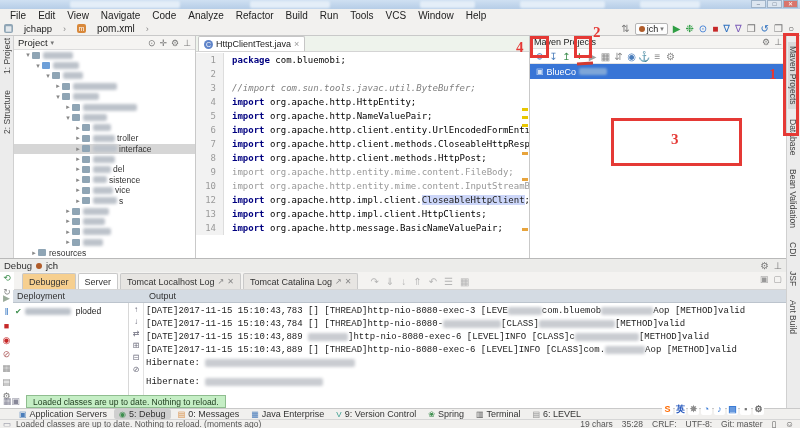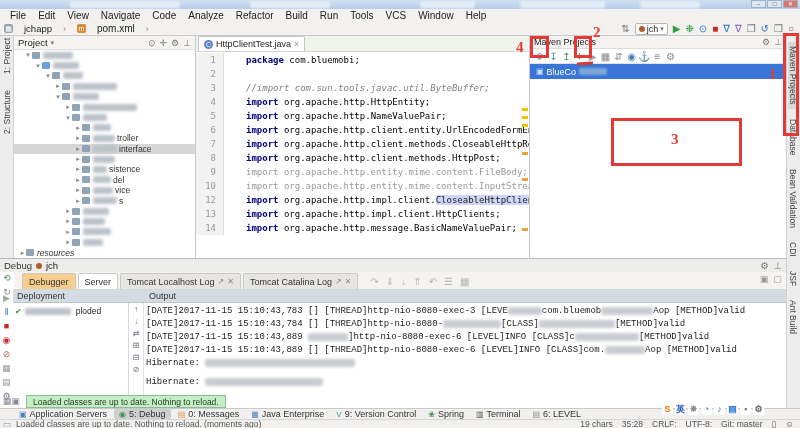--- a/index.html
+++ b/index.html
@@ -46,21 +46,21 @@
   .blur { display:inline-block; height:7px; background:#bcc2ca; border-radius:2px; filter:blur(1.5px); vertical-align:middle; margin-right:2px; }
 
   
   #editor { left:196px; top:36px; width:334px; height:222px; background:#fff; border-right:1px solid #c9c9c9; overflow:hidden; }
   #tabbar { height:16px; background:#eef3ec; border-bottom:1px solid #d4d4d4; display:flex; align-items:flex-end; }
   #etab { height:15px; background:#fff; border:1px solid #c6c6c6; border-bottom:none; border-radius:2px 2px 0 0; margin-left:2px; display:flex; align-items:center; gap:3px; padding:0 5px; font-size:9px; }
   .cls-ic { width:9px; height:9px; border-radius:50%; background:#5f84c9; color:#fff; font-size:7px; line-height:9px; text-align:center; }
   #code { position:absolute; left:0; top:17px; right:0; bottom:0; font-family:"DejaVu Sans Mono",monospace; font-size:9px; }
   .cl { height:14px; line-height:14px; white-space:nowrap; display:flex; }
   .lnum { width:28px; min-width:28px; text-align:right; padding-right:7px; color:#9a9a9a; background:#f2f2f2; border-right:1px solid #ddd; }
-  .ctext { padding-left:8px;margin-left:14px; }
+  .ctext { padding-left:8px; }
   .k { color:#000080; font-weight:bold; }
   .p { color:#000; }
   .c { color:#808080; font-style:italic; }
   .g { color:#989898; }
   .h { background:#ccd6f9; }
   .stripe-mark { position:absolute; width:6px; height:3px; right:1px; }
 
   
   #maven-panel { left:530px; top:36px; width:256px; height:222px; background:#fff; overflow:hidden; }
   #maven-header { height:13px; background:#f5f4f2; border-bottom:1px solid #ddd; display:flex; align-items:center; padding:0 4px; font-size:9px; }
@@ -251,32 +251,32 @@
         <span>interface</span>
       </div>
       <div class="trow" style="padding-left: 60px;">
         <span class="arr">▸</span>
         <span class="fold"></span>
         <span class="blur" style="width: 22px;"></span>
       </div>
       <div class="trow" style="padding-left: 60px;">
         <span class="arr">▸</span>
         <span class="fold"></span>
+        <span class="blur" style="width: 18px;"></span>
+        <span>del</span>
+      </div>
+      <div class="trow" style="padding-left: 60px;">
+        <span class="arr">▸</span>
+        <span class="fold"></span>
         <span class="blur" style="width: 14px;"></span>
         <span>sistence</span>
       </div>
       <div class="trow" style="padding-left: 60px;">
         <span class="arr">▸</span>
         <span class="fold"></span>
-        <span class="blur" style="width: 18px;"></span>
-        <span>del</span>
-      </div>
-      <div class="trow" style="padding-left: 60px;">
-        <span class="arr">▸</span>
-        <span class="fold"></span>
         <span class="blur" style="width: 20px;"></span>
         <span>vice</span>
       </div>
       <div class="trow" style="padding-left: 60px;">
         <span class="arr">▸</span>
         <span class="fold"></span>
         <span class="blur" style="width: 24px;"></span>
         <span>s</span>
       </div>
       <div class="trow" style="padding-left: 50px;">
@@ -292,21 +292,21 @@
       <div class="trow" style="padding-left: 50px;">
         <span class="arr">▸</span>
         <span class="fold"></span>
         <span class="blur" style="width: 28px;"></span>
       </div>
       <div class="trow" style="padding-left: 50px;">
         <span class="arr">▸</span>
         <span class="fold"></span>
         <span class="blur" style="width: 20px;"></span>
       </div>
-      <div class="trow" style="padding-left: 4px; font-style: italic;">
+      <div class="trow" style="padding-left: 16px;">
         <span class="arr">▸</span>
         <span class="fold"></span>
         <span>resources</span>
       </div>
     </div>
 </div>
 
 <div id="editor" class="abs">
   <div id="tabbar">
     <div id="etab">

